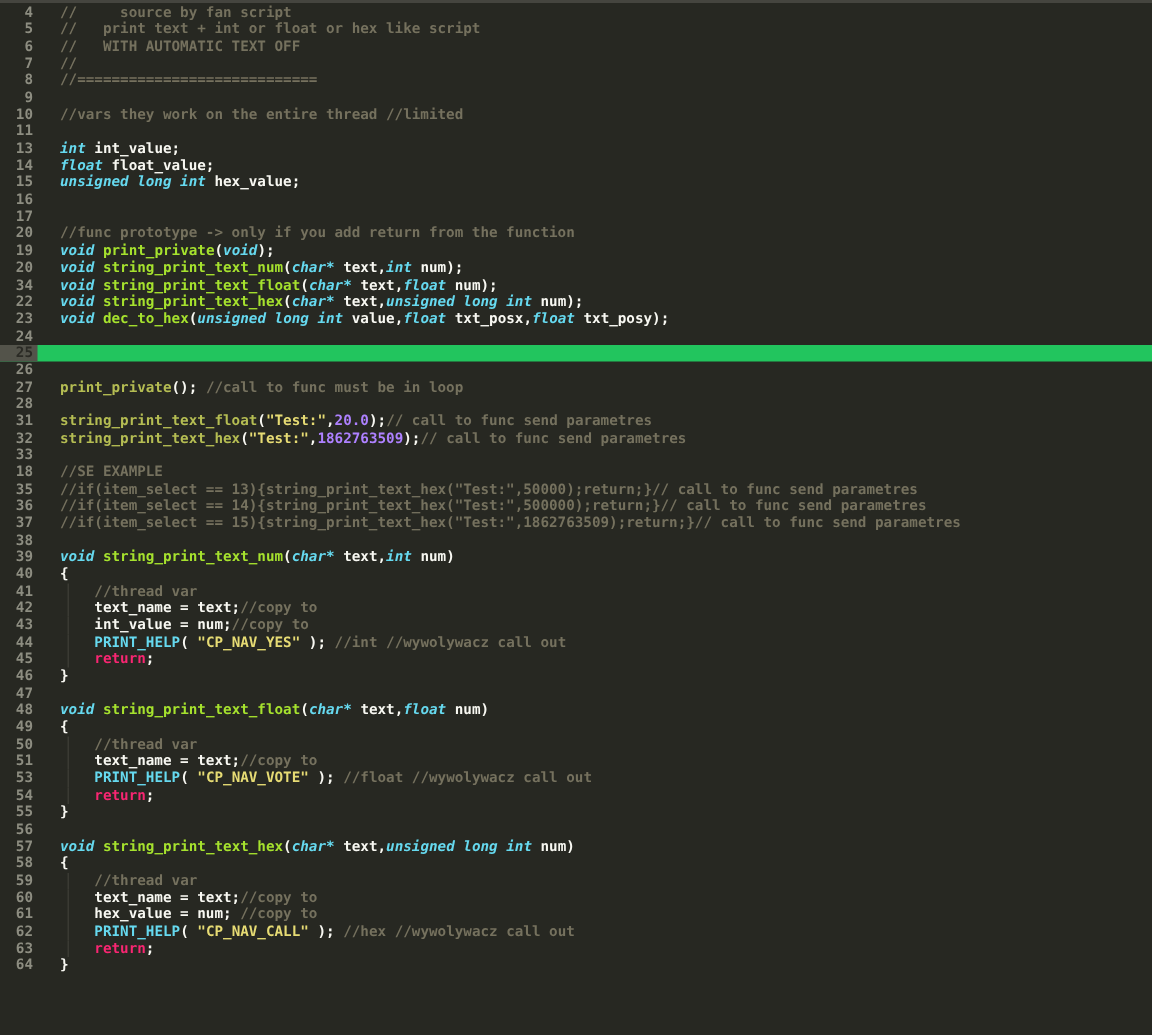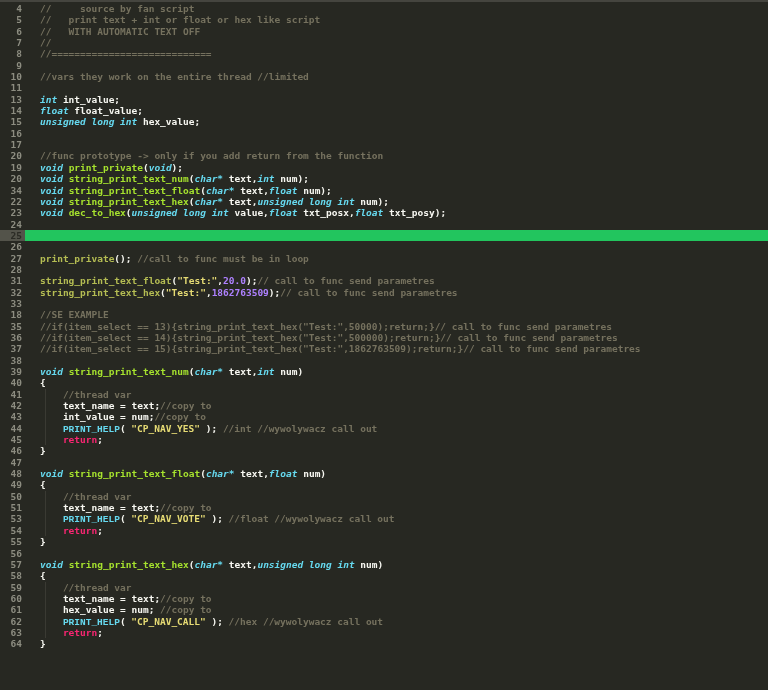--- a/index.html
+++ b/index.html
@@ -54,21 +54,21 @@
     background: #3a3a33;
   }
   .tok.kw   { color: var(--kw);   font-style: italic; }
   .tok.fn   { color: var(--fn); }
   .tok.call { color: var(--call); }
   .tok.str  { color: var(--str); }
   .tok.num  { color: var(--num); }
   .tok.ret  { color: var(--ret); }
   .tok.cmt  { color: var(--cmt); }
   .tok.txt  { color: var(--txt); }
-  .tok.macro{ color: var(--macro); font-family: Liberation Mono, monospace; }
+  .tok.macro{ color: var(--macro); }
 </style>
 </head>
 <body>
 
 <div id="editor" style="--bg: #272822; --ln: #8d8d81; --kw: #66d9ef; --fn: #a6e22e; --call: #b5bd53; --str: #e6db74; --num: #ae81ff; --ret: #f92672; --cmt: #75715e; --txt: #f8f8f2; --macro: #66d9ef;">
     <div class="line"><span class="ln">4</span><div class="code"><span class="tok cmt">//     source by fan script</span></div></div>
     <div class="line"><span class="ln">5</span><div class="code"><span class="tok cmt">//   print text + int or float or hex like script</span></div></div>
     <div class="line"><span class="ln">6</span><div class="code"><span class="tok cmt">//   WITH AUTOMATIC TEXT OFF</span></div></div>
     <div class="line"><span class="ln">7</span><div class="code"><span class="tok cmt">//</span></div></div>
     <div class="line"><span class="ln">8</span><div class="code"><span class="tok cmt">//============================</span></div></div>

